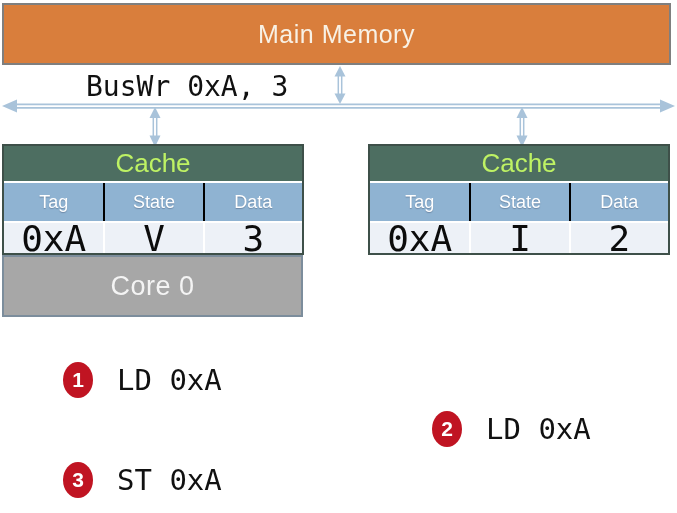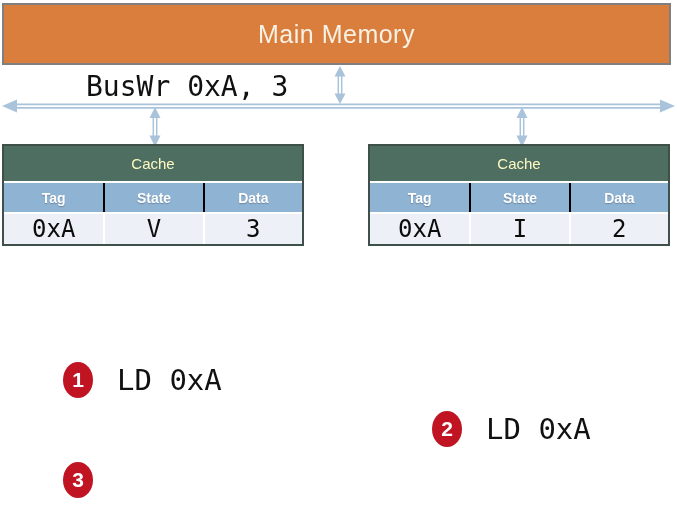--- a/index.html
+++ b/index.html
@@ -24,34 +24,34 @@
   .bus-svg { position:absolute; left:0; top:95px; }
   .conn-svg { position:absolute; }
   
   .cache-table {
     position:absolute; top:144px; width:298px;
     border:2px solid var(--cacheBorder); background:#fff;
   }
   .cache-title {
     height:35px; background:var(--cacheHeader);
     display:flex; align-items:center; justify-content:center;
-    color:#fef9c3; font-size:15px;
+    color:#bef264; font-size:26px;
   }
   .cache-head { display:grid; grid-template-columns:1fr 1fr 1fr; border-top:2px solid #fff; }
   .cache-head .hcell {
-    height:29px; background:var(--colHeader); color:#ffffff;
-    font-weight:bold; font-size:14px;
+    height:38px; background:var(--colHeader); color:#ffffff;
+    font-weight:normal; font-size:18px;
     display:flex; align-items:center; justify-content:center;
     text-shadow:0 1px 1px rgba(80,100,130,.55);
   }
   .cache-head .hcell + .hcell { border-left:2px solid #000000; }
   .cache-data { display:grid; grid-template-columns:1fr 1fr 1fr; border-top:2px solid #fff; }
   .cache-data .dcell {
     height:30px; background:var(--rowBg); color:#0c0c0c;
-    font-family:"DejaVu Sans Mono", monospace; font-size:24px;
+    font-family:"DejaVu Sans Mono", monospace; font-size:36px;
     display:flex; align-items:center; justify-content:center;
   }
   .cache-data .dcell + .dcell { border-left:2px solid #fff; }
   .red { color:var(--red); }
   
   .core {
     position:absolute; top:255px; height:58px;
     background:var(--core); border:2px solid var(--coreBorder);
     display:flex; align-items:center; justify-content:center;
     color:#f4f4f4; font-size:27px; letter-spacing:.5px;
@@ -137,26 +137,30 @@
       <div class="hcell">State</div>
       <div class="hcell">Data</div>
     </div>
     <div class="cache-data">
       <div class="dcell">0xA</div>
       <div class="dcell red">I</div>
       <div class="dcell">2</div>
     </div>
   </div>
 
+  <div class="core core-0">
+    <span>Core 0</span>
+  </div>
 
   <div class="step step-1">
     <span class="badge">1</span>
     <span>LD 0xA</span>
   </div>
   <div class="step step-2">
     <span class="badge">2</span>
     <span>LD 0xA</span>
   </div>
   <div class="step step-3">
     <span class="badge">3</span>
+    <span>ST 0xA</span>
   </div>
 
 </div>
 
 </body></html>

